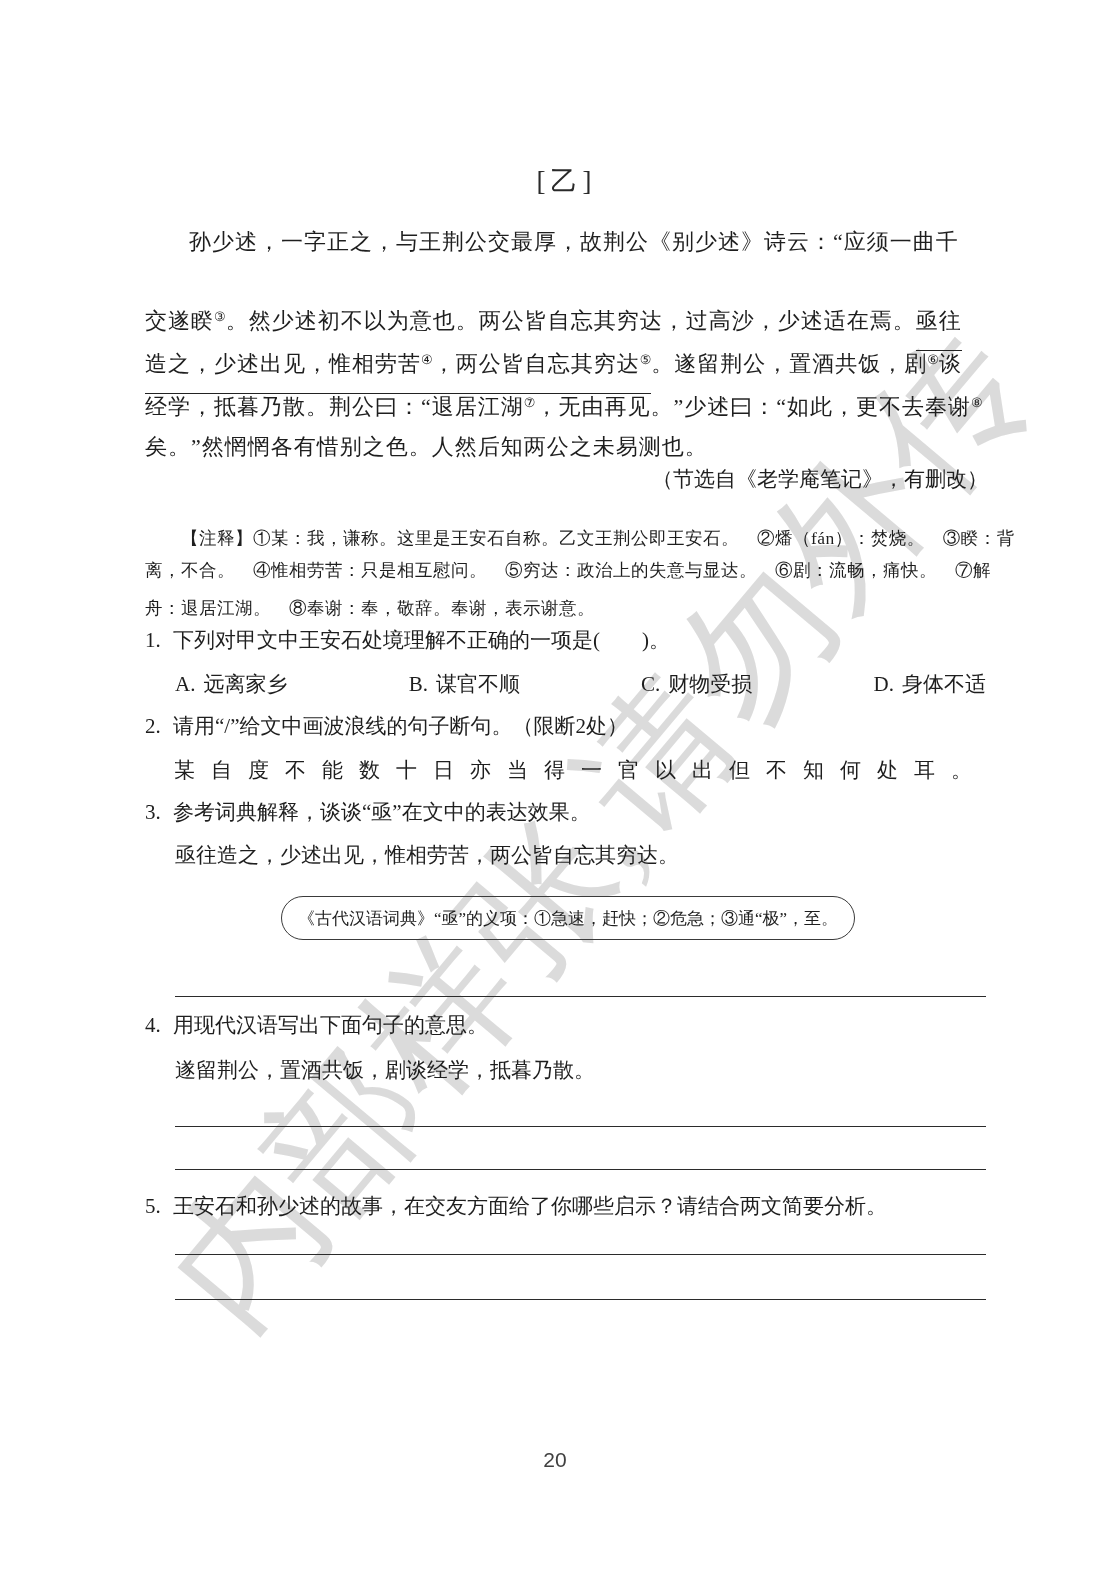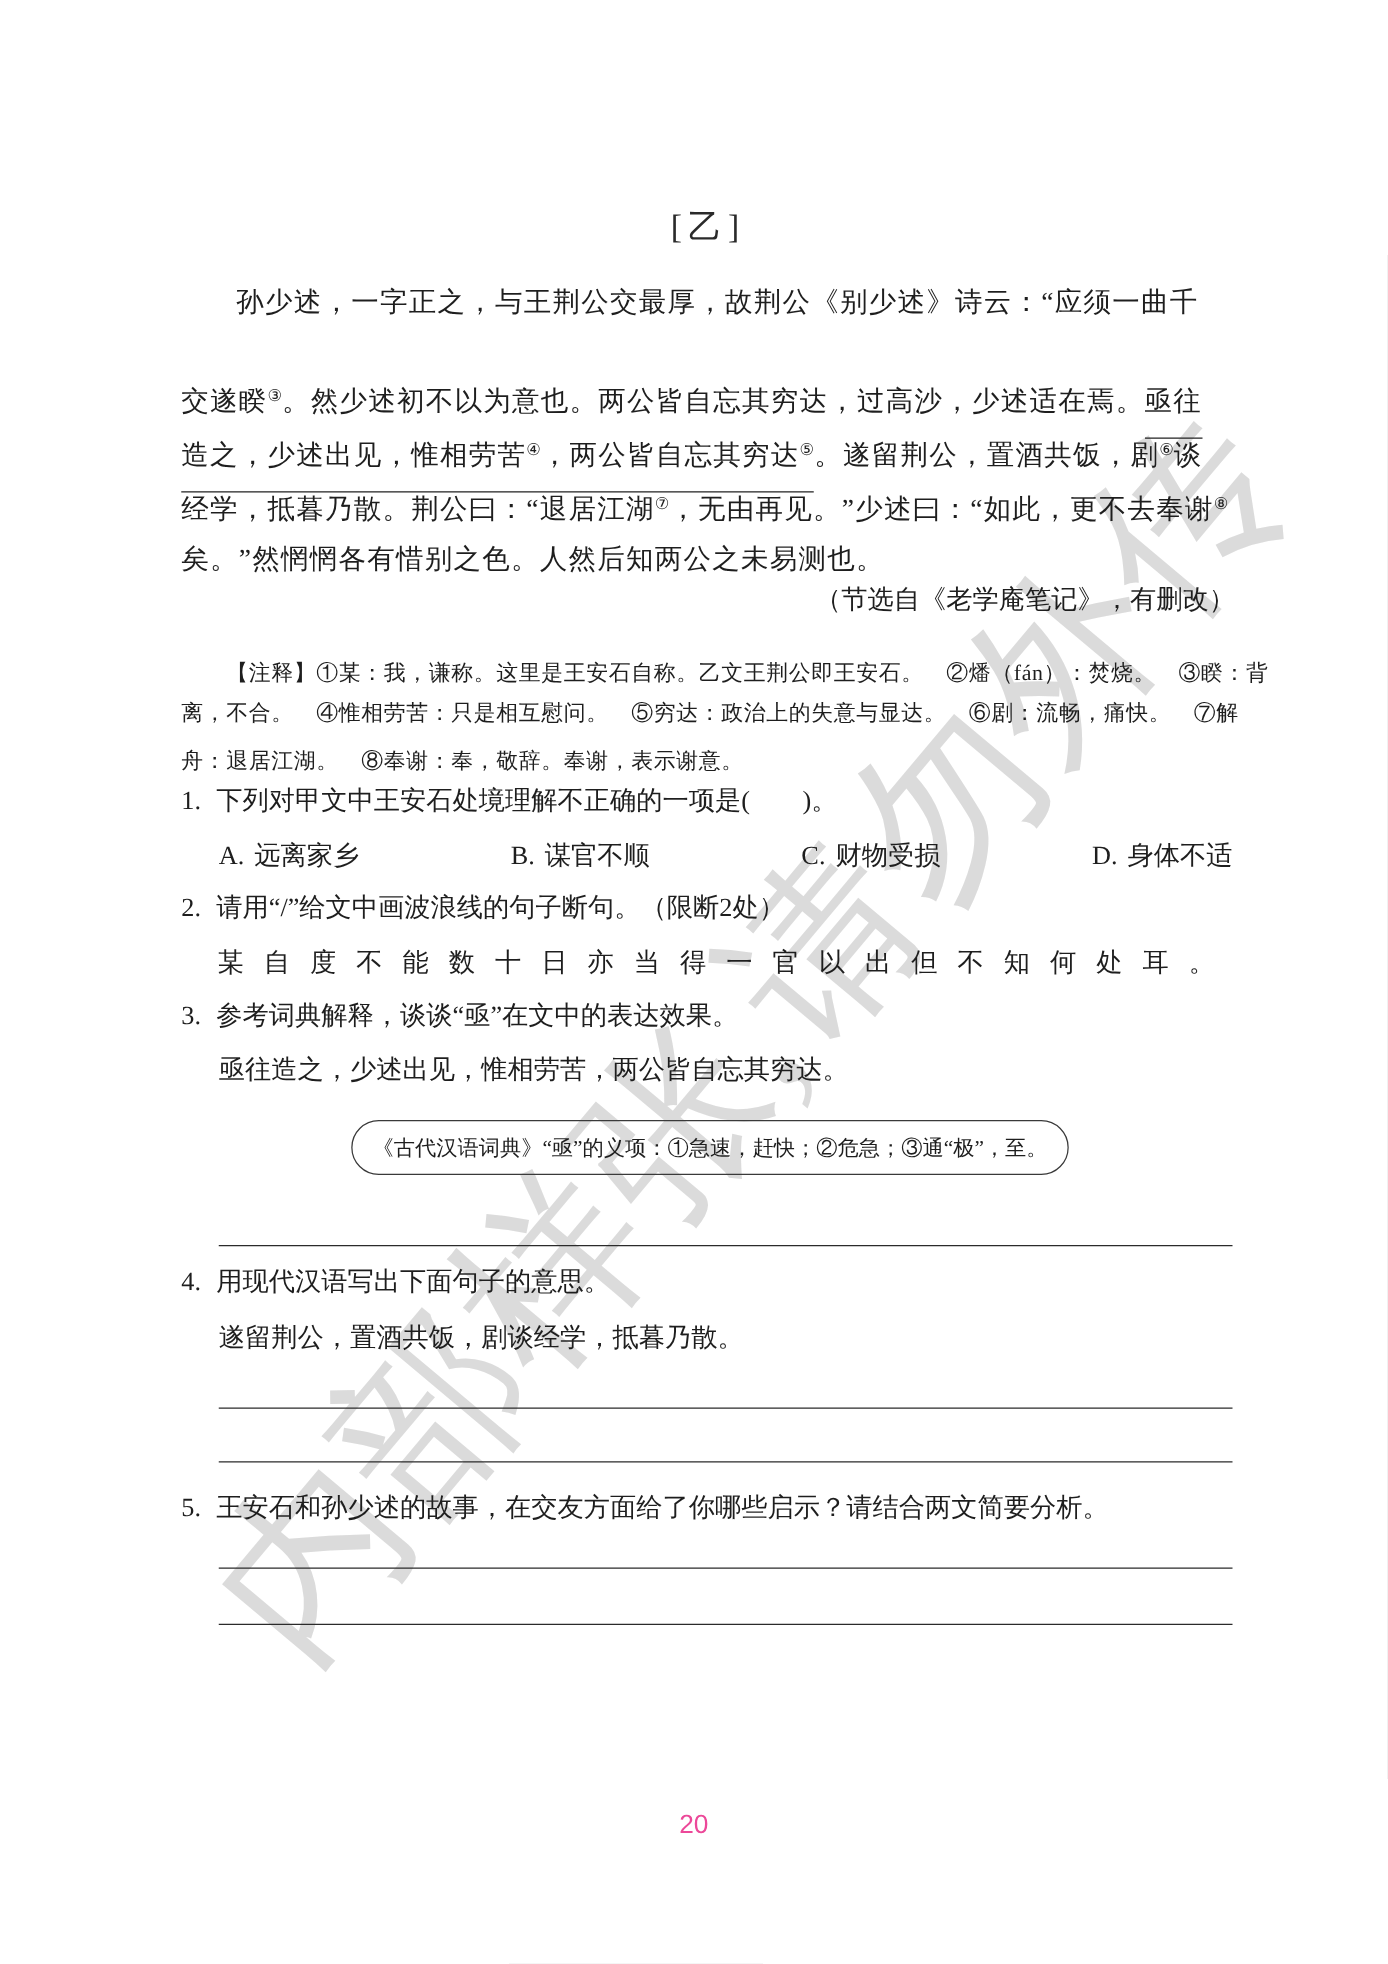--- a/index.html
+++ b/index.html
@@ -99,21 +99,21 @@
     left:30px;right:2px;
     border-top:1.6px solid #2b2b2b;
     height:0;
   }
   .pagenum{
     position:absolute;
     left:0;right:0;
     top:1448px;
     text-align:center;
     font-size:21px;
-    color:#ec4899;
+    color:#404040;
     z-index:1;
     font-family:"Liberation Sans", sans-serif;
   }
 </style>
 </head>
 <body>
 
 <div class="page">
 
   <div class="watermark">内部样张,请勿外传</div>

